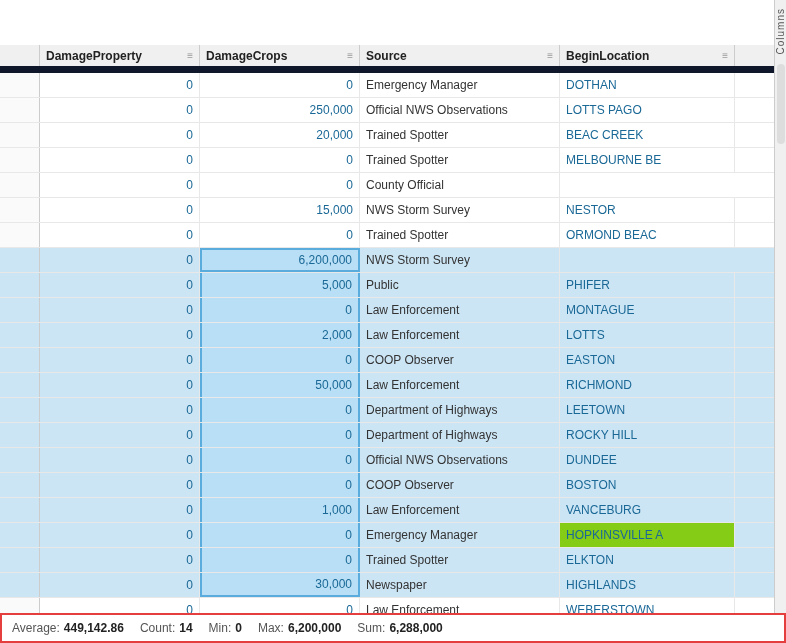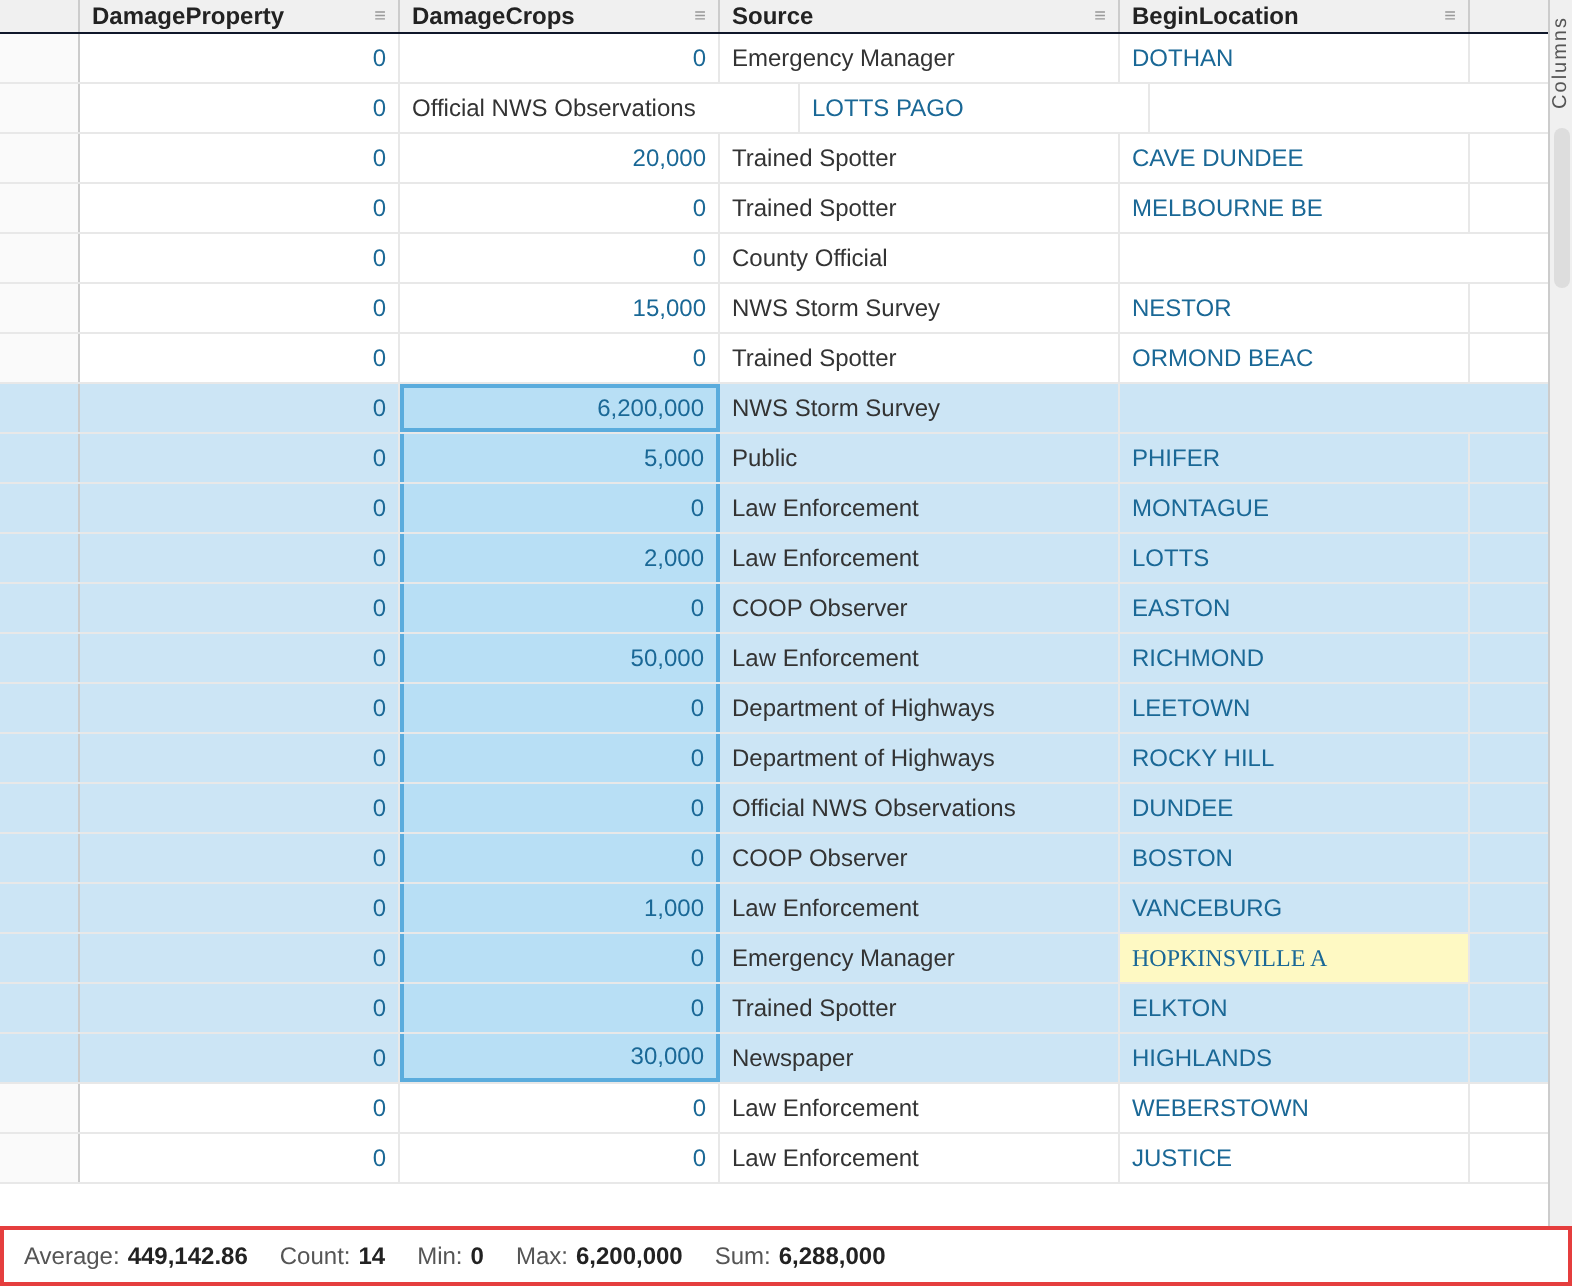--- a/index.html
+++ b/index.html
@@ -23,23 +23,24 @@
     .main-grid {
       flex: 1;
       overflow: hidden;
       display: flex;
       flex-direction: column;
     }
 
     .grid-header {
       display: flex;
       background: #f0f0f0;
-      border-bottom: 1px solid #0f172a;
-      height: 17px;
+      border-bottom: 7px solid #0f172a;
+      height: 28px;
       flex-shrink: 0;
+      margin-top: 45px;
     }
 
     .col-header {
       display: flex;
       align-items: center;
       justify-content: space-between;
       padding: 0 6px;
       border-right: 1px solid #ccc;
       font-weight: 600;
       font-size: 12px;
@@ -189,29 +190,30 @@
       <div class="grid-row">
             <div class="grid-cell cell-row-num" style="width: 40px; border-right: 1px solid rgb(204, 204, 204); background: rgb(250, 250, 250);"></div>
             <div class="grid-cell cell-num cell-blue" style="width: 160px; justify-content: flex-end;">0</div>
             <div class="grid-cell cell-num cell-blue" style="width: 160px; justify-content: flex-end;">0</div>
             <div class="grid-cell cell-text" style="width: 200px;">Emergency Manager</div>
             <div class="grid-cell cell-text cell-blue" style="width: 175px;">DOTHAN</div>
           </div>
           <div class="grid-row">
             <div class="grid-cell cell-row-num" style="width: 40px; border-right: 1px solid rgb(204, 204, 204); background: rgb(250, 250, 250);"></div>
             <div class="grid-cell cell-num cell-blue" style="width: 160px; justify-content: flex-end;">0</div>
+            <div class="grid-cell cell-num cell-blue" style="width: 160px; justify-content: flex-end;">250,000</div>
             <div class="grid-cell cell-text" style="width: 200px;">Official NWS Observations</div>
             <div class="grid-cell cell-text cell-blue" style="width: 175px;">LOTTS PAGO</div>
           </div>
           <div class="grid-row">
             <div class="grid-cell cell-row-num" style="width: 40px; border-right: 1px solid rgb(204, 204, 204); background: rgb(250, 250, 250);"></div>
             <div class="grid-cell cell-num cell-blue" style="width: 160px; justify-content: flex-end;">0</div>
             <div class="grid-cell cell-num cell-blue" style="width: 160px; justify-content: flex-end;">20,000</div>
             <div class="grid-cell cell-text" style="width: 200px;">Trained Spotter</div>
-            <div class="grid-cell cell-text cell-blue" style="width: 175px;">CAVE DUNDEE</div>
+            <div class="grid-cell cell-text cell-blue" style="width: 175px;">BEAC CREEK</div>
           </div>
           <div class="grid-row">
             <div class="grid-cell cell-row-num" style="width: 40px; border-right: 1px solid rgb(204, 204, 204); background: rgb(250, 250, 250);"></div>
             <div class="grid-cell cell-num cell-blue" style="width: 160px; justify-content: flex-end;">0</div>
             <div class="grid-cell cell-num cell-blue" style="width: 160px; justify-content: flex-end;">0</div>
             <div class="grid-cell cell-text" style="width: 200px;">Trained Spotter</div>
             <div class="grid-cell cell-text cell-blue" style="width: 175px;">MELBOURNE BE</div>
           </div>
           <div class="grid-row">
             <div class="grid-cell cell-row-num" style="width: 40px; border-right: 1px solid rgb(204, 204, 204); background: rgb(250, 250, 250);"></div>
@@ -307,21 +309,21 @@
             <div class="grid-cell cell-num cell-blue" style="width: 160px; justify-content: flex-end; background: rgb(204, 229, 245);">0</div>
             <div class="grid-cell cell-num cell-blue" style="width: 160px; justify-content: flex-end; background: rgb(184, 223, 245); border-left: 2px solid rgb(90, 172, 221); border-right: 2px solid rgb(90, 172, 221);">1,000</div>
             <div class="grid-cell cell-text" style="width: 200px; background: rgb(204, 229, 245);">Law Enforcement</div>
             <div class="grid-cell cell-text cell-blue" style="width: 175px; background: rgb(204, 229, 245);">VANCEBURG</div>
           </div>
           <div class="grid-row" style="background: rgb(204, 229, 245);">
             <div class="grid-cell cell-row-num" style="width: 40px; border-right: 1px solid rgb(204, 204, 204); background: rgb(204, 229, 245);"></div>
             <div class="grid-cell cell-num cell-blue" style="width: 160px; justify-content: flex-end; background: rgb(204, 229, 245);">0</div>
             <div class="grid-cell cell-num cell-blue" style="width: 160px; justify-content: flex-end; background: rgb(184, 223, 245); border-left: 2px solid rgb(90, 172, 221); border-right: 2px solid rgb(90, 172, 221);">0</div>
             <div class="grid-cell cell-text" style="width: 200px; background: rgb(204, 229, 245);">Emergency Manager</div>
-            <div class="grid-cell cell-text cell-blue" style="width: 175px; background: #fef9c3; font-family: Liberation Serif, serif;">HOPKINSVILLE A</div>
+            <div class="grid-cell cell-text cell-blue" style="width: 175px; background: #84cc16;">HOPKINSVILLE A</div>
           </div>
           <div class="grid-row" style="background: rgb(204, 229, 245);">
             <div class="grid-cell cell-row-num" style="width: 40px; border-right: 1px solid rgb(204, 204, 204); background: rgb(204, 229, 245);"></div>
             <div class="grid-cell cell-num cell-blue" style="width: 160px; justify-content: flex-end; background: rgb(204, 229, 245);">0</div>
             <div class="grid-cell cell-num cell-blue" style="width: 160px; justify-content: flex-end; background: rgb(184, 223, 245); border-left: 2px solid rgb(90, 172, 221); border-right: 2px solid rgb(90, 172, 221);">0</div>
             <div class="grid-cell cell-text" style="width: 200px; background: rgb(204, 229, 245);">Trained Spotter</div>
             <div class="grid-cell cell-text cell-blue" style="width: 175px; background: rgb(204, 229, 245);">ELKTON</div>
           </div>
           <div class="grid-row" style="background: rgb(204, 229, 245);">
             <div class="grid-cell cell-row-num" style="width: 40px; border-right: 1px solid rgb(204, 204, 204); background: rgb(204, 229, 245);"></div>

